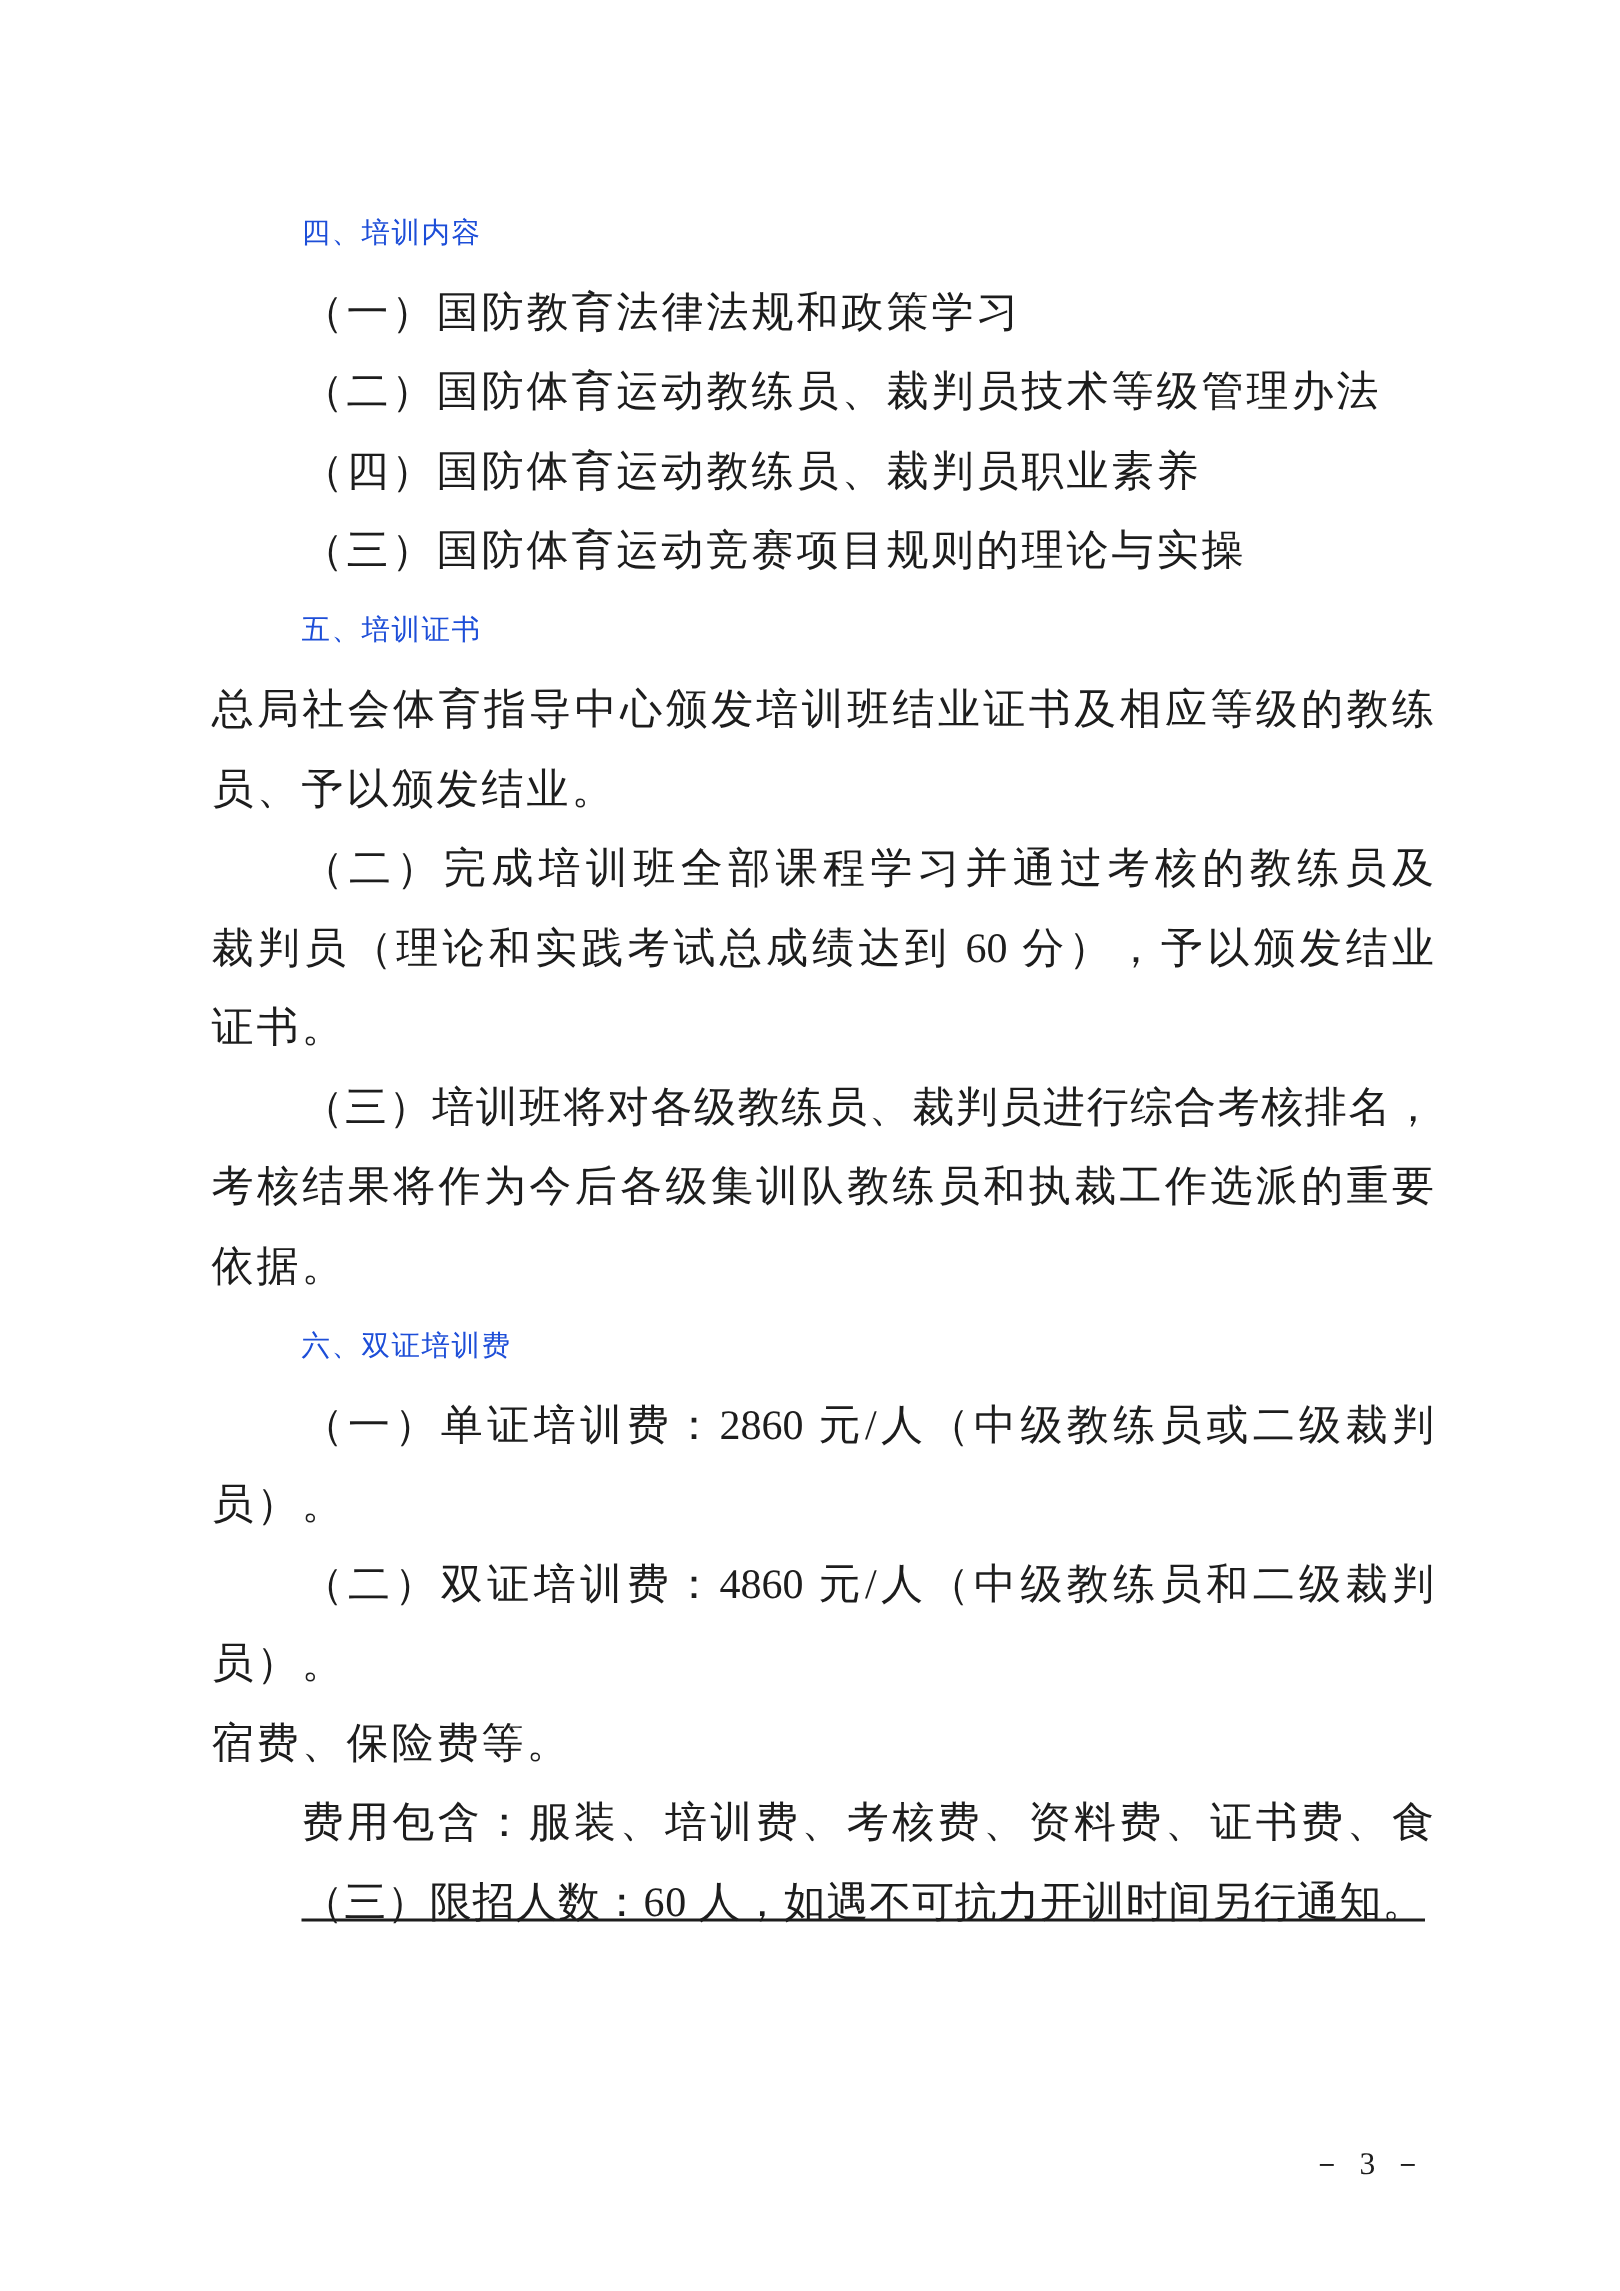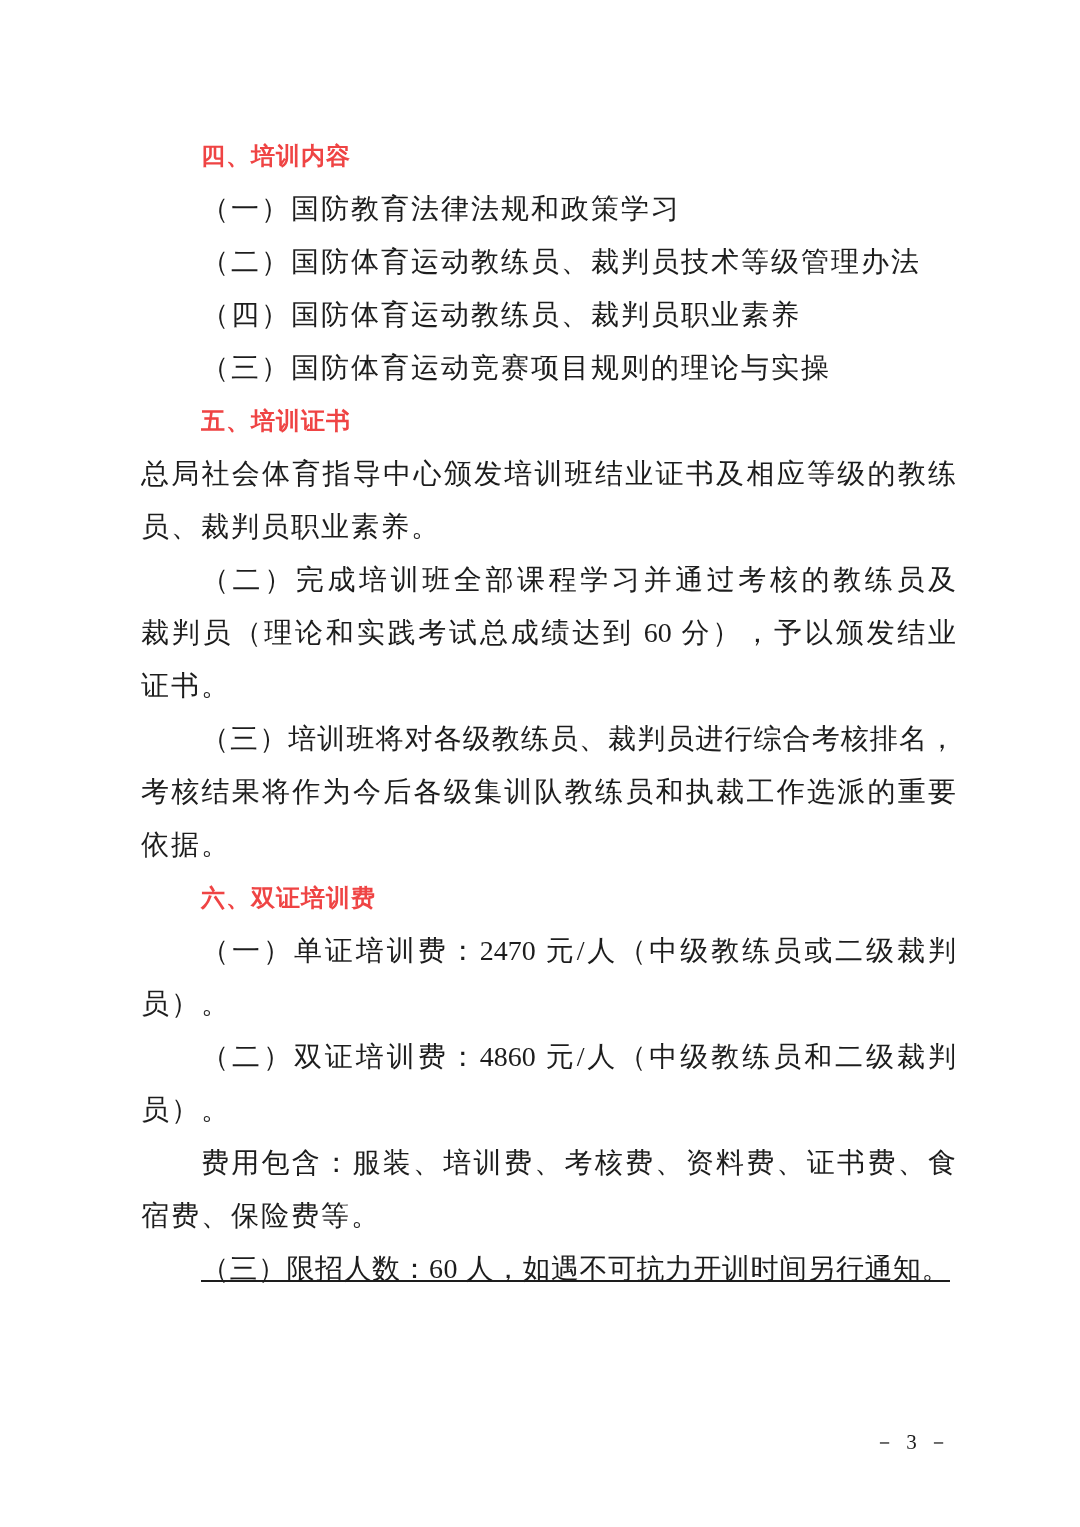--- a/index.html
+++ b/index.html
@@ -26,23 +26,23 @@
     color: #1d1d1d;
   }
   .line {
     height: 53px;
     line-height: 53px;
     white-space: nowrap;
   }
   
   .heading {
     font-family: "Liberation Sans", sans-serif;
-    font-weight: bold;
-    font-size: 24px;
-    color: #ef4444;
+    font-weight: normal;
+    font-size: 19px;
+    color: #1d4ed8;
     text-indent: 60px;
     letter-spacing: 1px;
   }
   
   .item {
     text-indent: 60px;
     letter-spacing: 2px;
   }
   .lastline {
     letter-spacing: 2px;
@@ -82,33 +82,33 @@
   <div class="doc">
 
     <div class="line heading">四、培训内容</div>
     <div class="line item">（一）国防教育法律法规和政策学习</div>
     <div class="line item">（二）国防体育运动教练员、裁判员技术等级管理办法</div>
     <div class="line item">（四）国防体育运动教练员、裁判员职业素养</div>
     <div class="line item">（三）国防体育运动竞赛项目规则的理论与实操</div>
 
     <div class="line heading">五、培训证书</div>
     <div class="line jfull">总局社会体育指导中心颁发培训班结业证书及相应等级的教练</div>
-    <div class="line lastline">员、裁判员职业素养。</div>
+    <div class="line lastline">员、予以颁发结业。</div>
     <div class="line jfull ind">（二）完成培训班全部课程学习并通过考核的教练员及</div>
     <div class="line jfull">裁判员（理论和实践考试总成绩达到 60 分），予以颁发结业</div>
     <div class="line lastline">证书。</div>
     <div class="line jfull ind">（三）培训班将对各级教练员、裁判员进行综合考核排名，</div>
     <div class="line jfull">考核结果将作为今后各级集训队教练员和执裁工作选派的重要</div>
     <div class="line lastline">依据。</div>
 
     <div class="line heading">六、双证培训费</div>
-    <div class="line jfull ind">（一）单证培训费：2470 元/人（中级教练员或二级裁判</div>
+    <div class="line jfull ind">（一）单证培训费：2860 元/人（中级教练员或二级裁判</div>
     <div class="line lastline">员）。</div>
     <div class="line jfull ind">（二）双证培训费：4860 元/人（中级教练员和二级裁判</div>
     <div class="line lastline">员）。</div>
+    <div class="line lastline">宿费、保险费等。</div>
     <div class="line jfull ind">费用包含：服装、培训费、考核费、资料费、证书费、食</div>
-    <div class="line lastline">宿费、保险费等。</div>
     <div class="line tight">（三）限招人数：60 人，如遇不可抗力开训时间另行通知。</div>
 
   </div>
 
   <div class="pagenum">－ 3 －</div>
 </div>
 
 </body></html>

